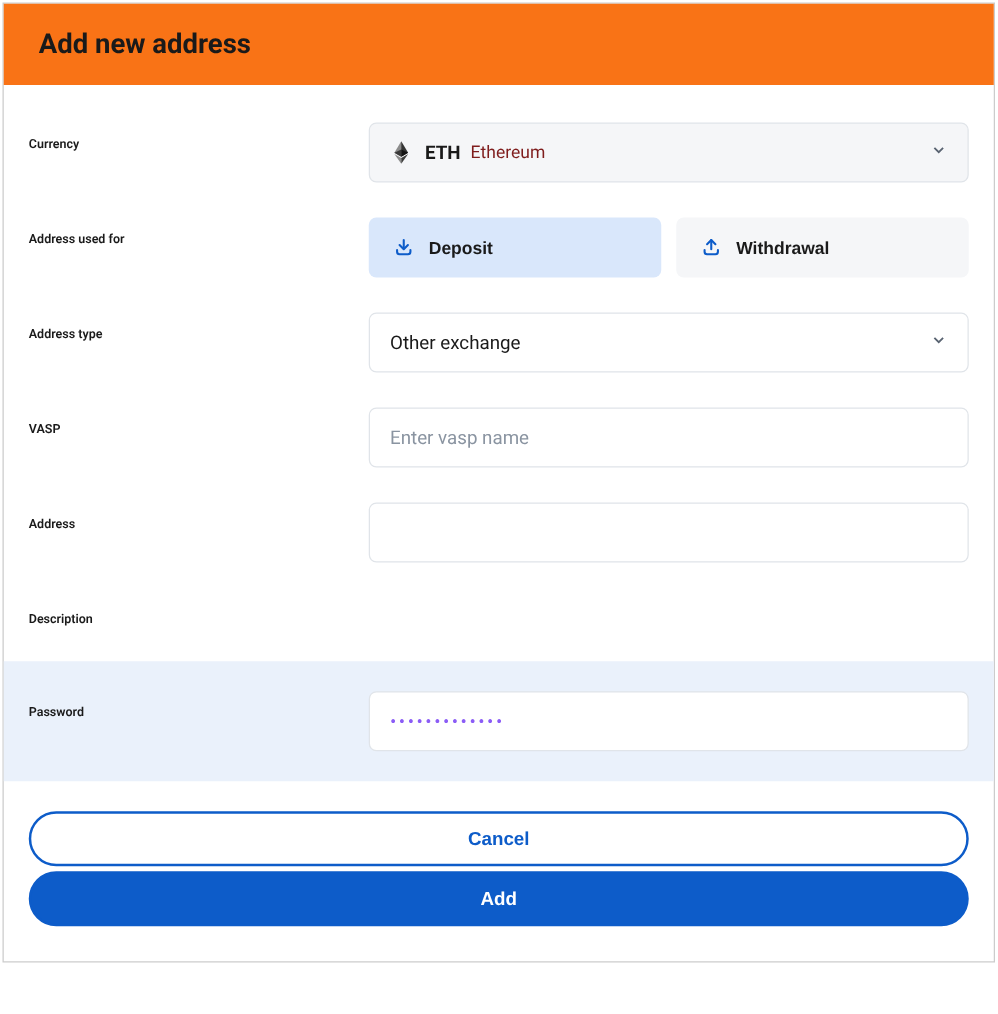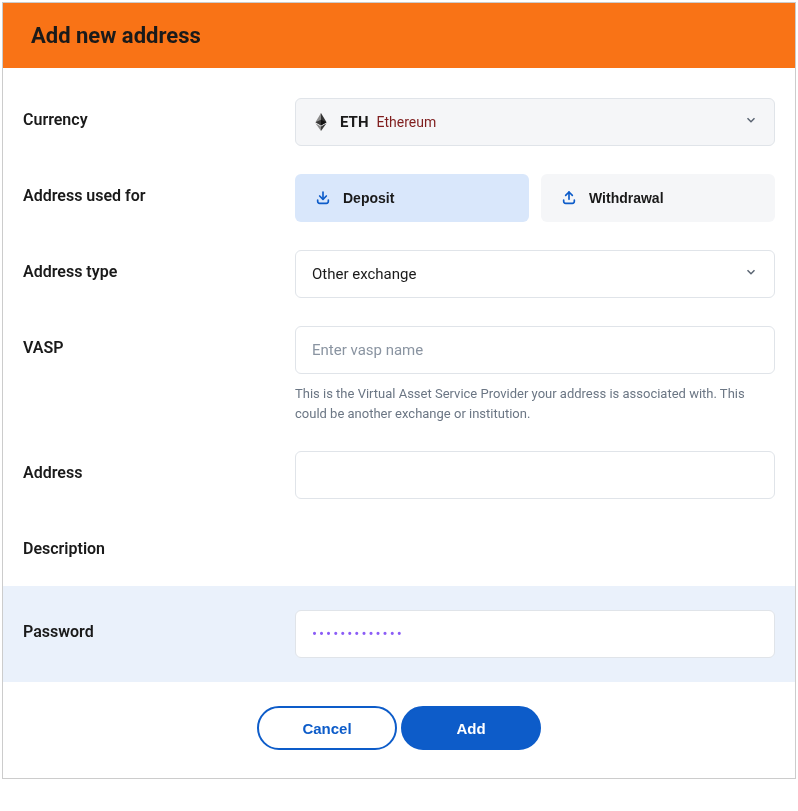--- a/index.html
+++ b/index.html
@@ -26,21 +26,21 @@
       padding: 30px 20px 0 20px;
     }
     .form-row {
       display: flex;
       align-items: flex-start;
       margin-bottom: 28px;
     }
     .form-label {
       width: 272px;
       flex-shrink: 0;
-      font-size: 16px;
+      font-size: 10px;
       font-weight: 600;
       color: #1a1a1a;
       padding-top: 12px;
     }
     .form-control-wrap {
       flex: 1;
       min-width: 0;
     }
     .select-box, .input-box {
       width: 100%;
@@ -118,23 +118,23 @@
       margin: 0 -20px;
       padding: 24px 20px;
     }
     .password-section .form-row { margin-bottom: 0; }
     .password-dots {
       letter-spacing: 2px;
       font-size: 14px;
     }
     .modal-footer {
       display: flex;
-      justify-content: center;
       gap: 4px;
       padding: 24px 0 28px 0;
+      flex-direction: column;
     }
     .btn {
       min-width: 140px;
       height: 44px;
       border-radius: 22px;
       font-size: 15px;
       font-weight: 600;
       cursor: pointer;
       display: inline-flex;
       align-items: center;
@@ -228,21 +228,20 @@
         </div>
       </div>
     </div>
 
     <div class="form-row">
       <div class="form-label">VASP</div>
       <div class="form-control-wrap">
         <div class="input-box">
           <input type="text" placeholder="Enter vasp name" style="">
         </div>
-        <div class="help-text">This is the Virtual Asset Service Provider your address is associated with. This could be another exchange or institution.</div>
       </div>
     </div>
 
     <div class="form-row">
       <div class="form-label">Address</div>
       <div class="form-control-wrap">
         <div class="input-box">
           <input type="text" value="" style="">
         </div>
       </div>

